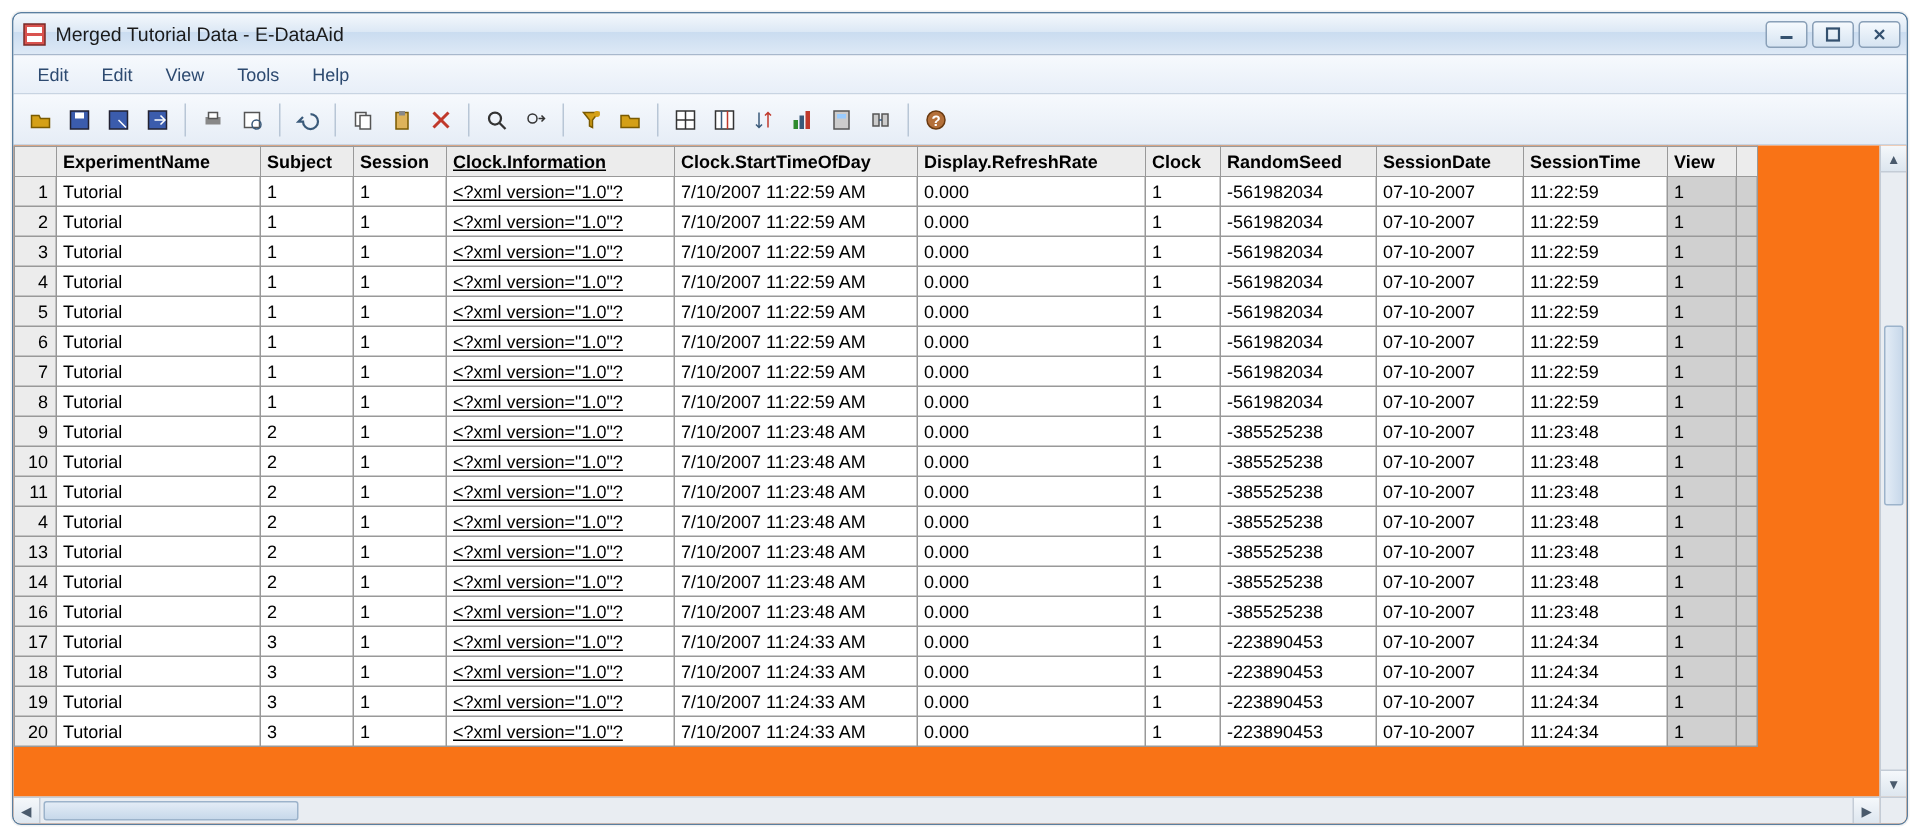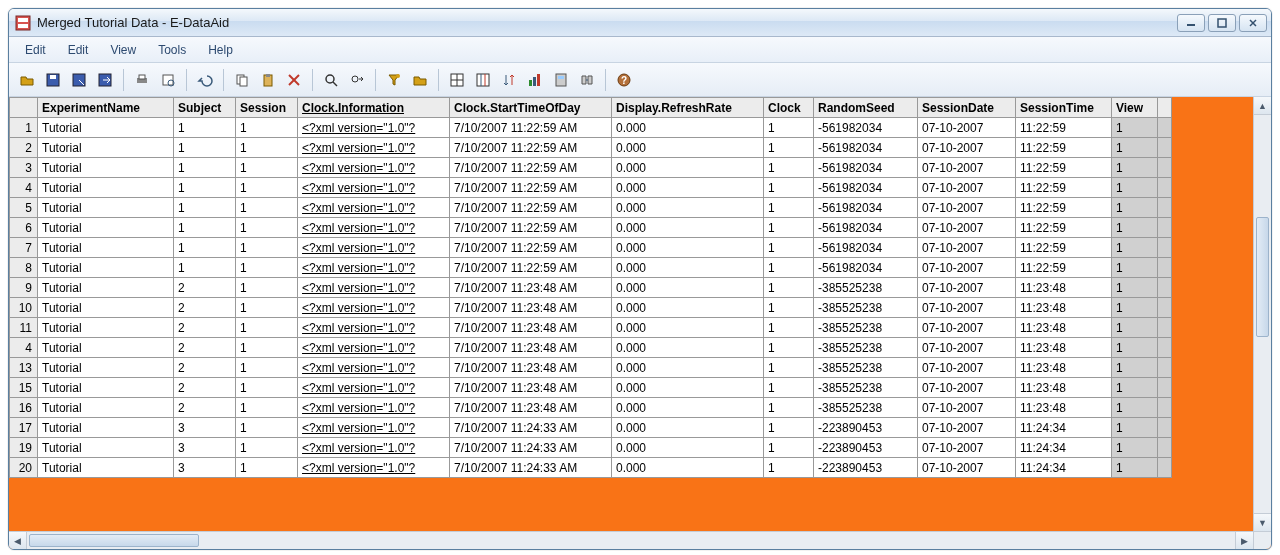--- a/index.html
+++ b/index.html
@@ -574,21 +574,21 @@
               <td class="col-starttime">7/10/2007 11:23:48 AM</td>
               <td class="col-refresh">0.000</td>
               <td class="col-group">1</td>
               <td class="col-seed">-385525238</td>
               <td class="col-sdate">07-10-2007</td>
               <td class="col-stime">11:23:48</td>
               <td class="col-block block-cell">1</td>
               <td class="after-block"></td>
             </tr>
             <tr>
-              <td class="rownum">15</td>
+              <td class="rownum">14</td>
               <td class="col-exp">Tutorial</td>
               <td class="col-subj">2</td>
               <td class="col-sess">1</td>
               <td class="col-clockinfo">&lt;?xml version="1.0"?</td>
               <td class="col-starttime">7/10/2007 11:23:48 AM</td>
               <td class="col-refresh">0.000</td>
               <td class="col-group">1</td>
               <td class="col-seed">-385525238</td>
               <td class="col-sdate">07-10-2007</td>
               <td class="col-stime">11:23:48</td>
@@ -605,20 +605,35 @@
               <td class="col-refresh">0.000</td>
               <td class="col-group">1</td>
               <td class="col-seed">-385525238</td>
               <td class="col-sdate">07-10-2007</td>
               <td class="col-stime">11:23:48</td>
               <td class="col-block block-cell">1</td>
               <td class="after-block"></td>
             </tr>
             <tr>
               <td class="rownum">17</td>
+              <td class="col-exp">Tutorial</td>
+              <td class="col-subj">3</td>
+              <td class="col-sess">1</td>
+              <td class="col-clockinfo">&lt;?xml version="1.0"?</td>
+              <td class="col-starttime">7/10/2007 11:24:33 AM</td>
+              <td class="col-refresh">0.000</td>
+              <td class="col-group">1</td>
+              <td class="col-seed">-223890453</td>
+              <td class="col-sdate">07-10-2007</td>
+              <td class="col-stime">11:24:34</td>
+              <td class="col-block block-cell">1</td>
+              <td class="after-block"></td>
+            </tr>
+            <tr>
+              <td class="rownum">18</td>
               <td class="col-exp">Tutorial</td>
               <td class="col-subj">3</td>
               <td class="col-sess">1</td>
               <td class="col-clockinfo">&lt;?xml version="1.0"?</td>
               <td class="col-starttime">7/10/2007 11:24:33 AM</td>
               <td class="col-refresh">0.000</td>
               <td class="col-group">1</td>
               <td class="col-seed">-223890453</td>
               <td class="col-sdate">07-10-2007</td>
               <td class="col-stime">11:24:34</td>

